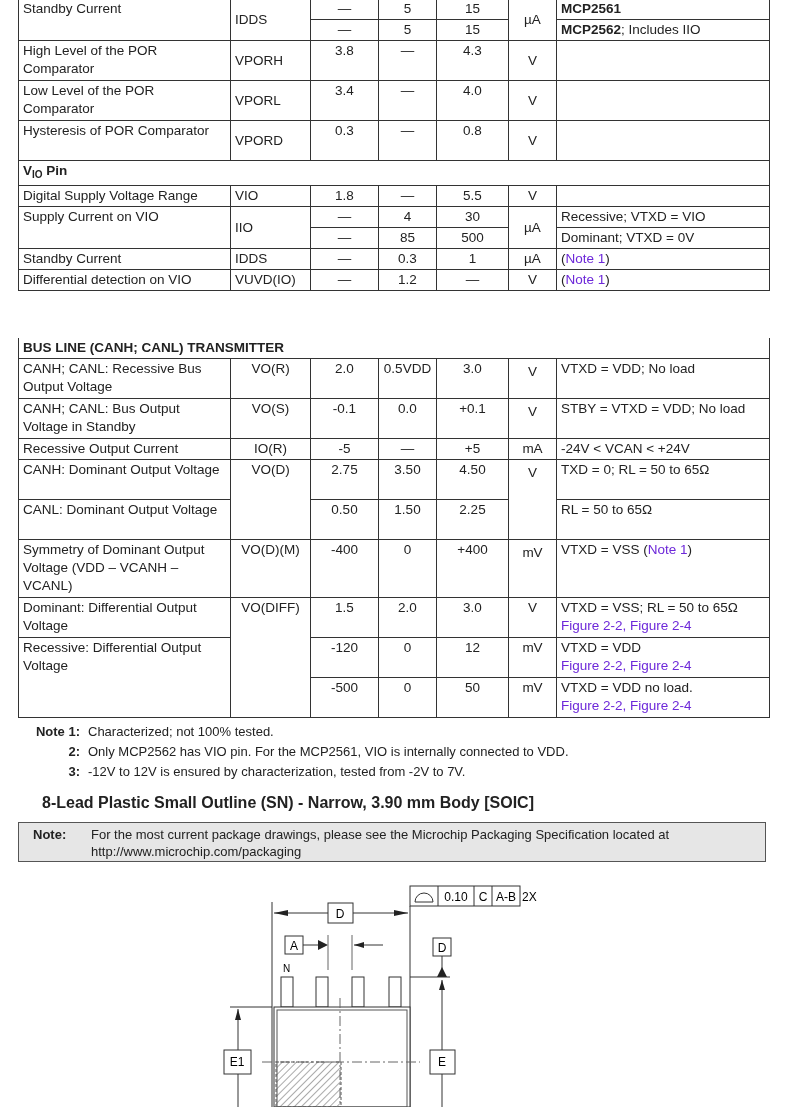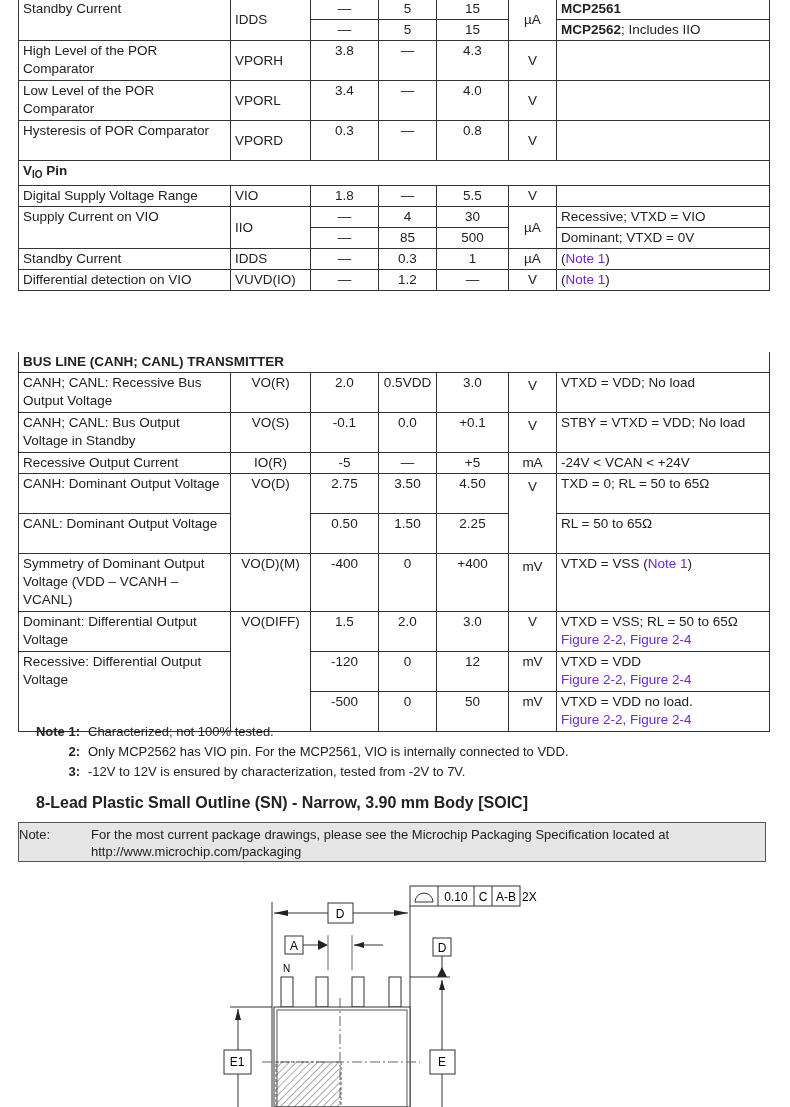--- a/index.html
+++ b/index.html
@@ -8,28 +8,28 @@
   .tbl { position:absolute; left:18px; width:752px; border-collapse:collapse; table-layout:fixed; font-size:13.5px; }
   .tbl td { border:1px solid #333; padding:1px 4px; vertical-align:top; line-height:18px; }
   .tbl td.c { text-align:center; }
   .tbl td.u { text-align:center; vertical-align:middle; }
   .tbl td.s { vertical-align:middle; }
   .sec { font-weight:bold; }
   .sub { font-size:10px; vertical-align:-3px; }
   .link { color:#6d28d9; }
   .bold { font-weight:bold; }
   #t1 { top:-2px; }
-  #t2 { top:352px;padding-left:40px; }
+  #t2 { top:338px;padding-left:40px; }
   .notes { position:absolute; left:20px; top:722px; font-size:13px; line-height:20px; }
   .notes .row { display:flex; }
   .notes .lbl { width:68px; text-align:right; font-weight:bold; padding-right:8px; box-sizing:border-box; }
-  .pkg-title { position:absolute; left:36px; top:794px; font-size:16px; font-weight:bold; }
+  .pkg-title { position:absolute; left:42px; top:794px; font-size:16px; font-weight:bold; }
   .note-box { position:absolute; left:18px; top:822px; width:748px; height:40px; background:#e6e6e6;
               border:1px solid #555; font-size:13px; line-height:17px; box-sizing:border-box; padding:3px 0 0 0; display:flex; }
-  .note-box .nl { width:72px; font-weight:normal; text-align:left; box-sizing:border-box; }
+  .note-box .nl { width:72px; font-weight:bold; text-align:left; padding-left:14px; box-sizing:border-box; }
   .note-box .nt { flex:1; }
   .drawing { position:absolute; left:0; top:870px; width:790px; height:237px; }
 </style>
 </head>
 <body>
 
 <table class="tbl" id="t1">
   <colgroup>
       <col style="width:212px">
       <col style="width:80px">

